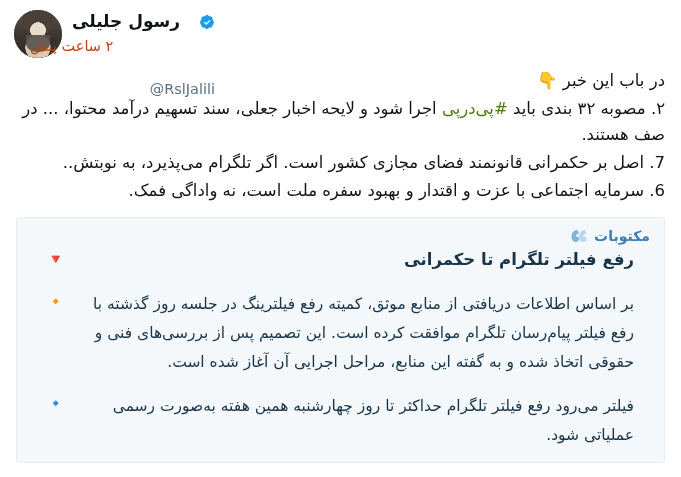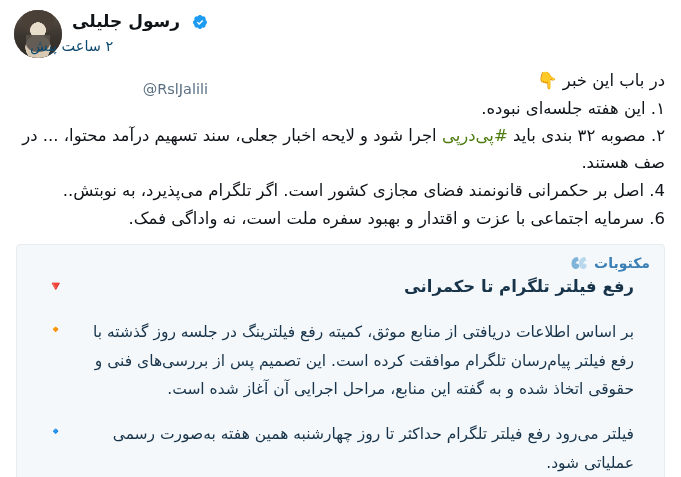--- a/index.html
+++ b/index.html
@@ -62,21 +62,21 @@
     display: flex;
     flex-direction: column;
     align-items: flex-start;
     line-height: 1.25;
     margin-top: 1px;
   }
   .name-row {
     display: flex;
     flex-direction: row-reverse;
     align-items: center;
-    gap: 12px;
+    gap: 19px;
   }
   .display-name {
     font-size: 17px;
     font-weight: bold;
     color: #0f1419;
     white-space: nowrap;
   }
   .verified {
     width: 16px;
     height: 16px;
@@ -87,21 +87,21 @@
     color: #5b7083;
     direction: ltr;
     unicode-bidi: embed;
     margin-top: 48px;
   }
   .timestamp {
     position: absolute;
     top: 38px;
     left: 30px;
     font-size: 14.5px;
-    color: #0c4a6e;
+    color: #c2410c;
     white-space: nowrap;
   }
   .body {
     direction: rtl;
     font-size: 16.5px;
     line-height: 1.62;
     color: #0f1419;
     margin-top: 2px;
     padding-right: 2px;
   }
@@ -197,23 +197,22 @@
         </span>
       </div>
       <div class="handle">@RslJalili</div>
     </div>
   </div>
 
   <div class="timestamp">۲ ساعت پیش</div>
 
   <div class="body">
     <p><span>در باب این خبر 👇</span></p>
-    <p>۱. این هفته جلسه‌ای نبوده.</p>
     <p>۲. مصوبه ۳۲ بندی باید <span class="hashtag">#پی‌درپی</span> اجرا شود و لایحه اخبار جعلی، سند تسهیم درآمد محتوا، ... در صف هستند.</p>
-    <p>4. اصل بر حکمرانی قانونمند فضای مجازی کشور است. اگر تلگرام می‌پذیرد، به نوبتش..</p>
+    <p>7. اصل بر حکمرانی قانونمند فضای مجازی کشور است. اگر تلگرام می‌پذیرد، به نوبتش..</p>
     <p>6. سرمایه اجتماعی با عزت و اقتدار و بهبود سفره ملت است، نه واداگی فمک.</p>
   </div>
 
   <div class="card">
     <div class="card-brand">
       <span class="brand-mark">
         <svg viewBox="0 0 24 20" width="18" height="16" aria-hidden="true">
           <path fill="#7fb3d8" d="M10 2C5 2 2 6 2 11c0 4 2.5 7 6 7 2.4 0 4.2-1.6 4.2-3.9 0-2.1-1.5-3.6-3.4-3.6-.5 0-1 .1-1.3.3.4-2.1 2.1-3.8 4.3-4.2L10 2z"></path>
           <path fill="#b9d8ee" d="M20 2c-5 0-8 4-8 9 0 4 2.5 7 6 7 2.4 0 4.2-1.6 4.2-3.9 0-2.1-1.5-3.6-3.4-3.6-.5 0-1 .1-1.3.3.4-2.1 2.1-3.8 4.3-4.2L20 2z"></path>
         </svg>

